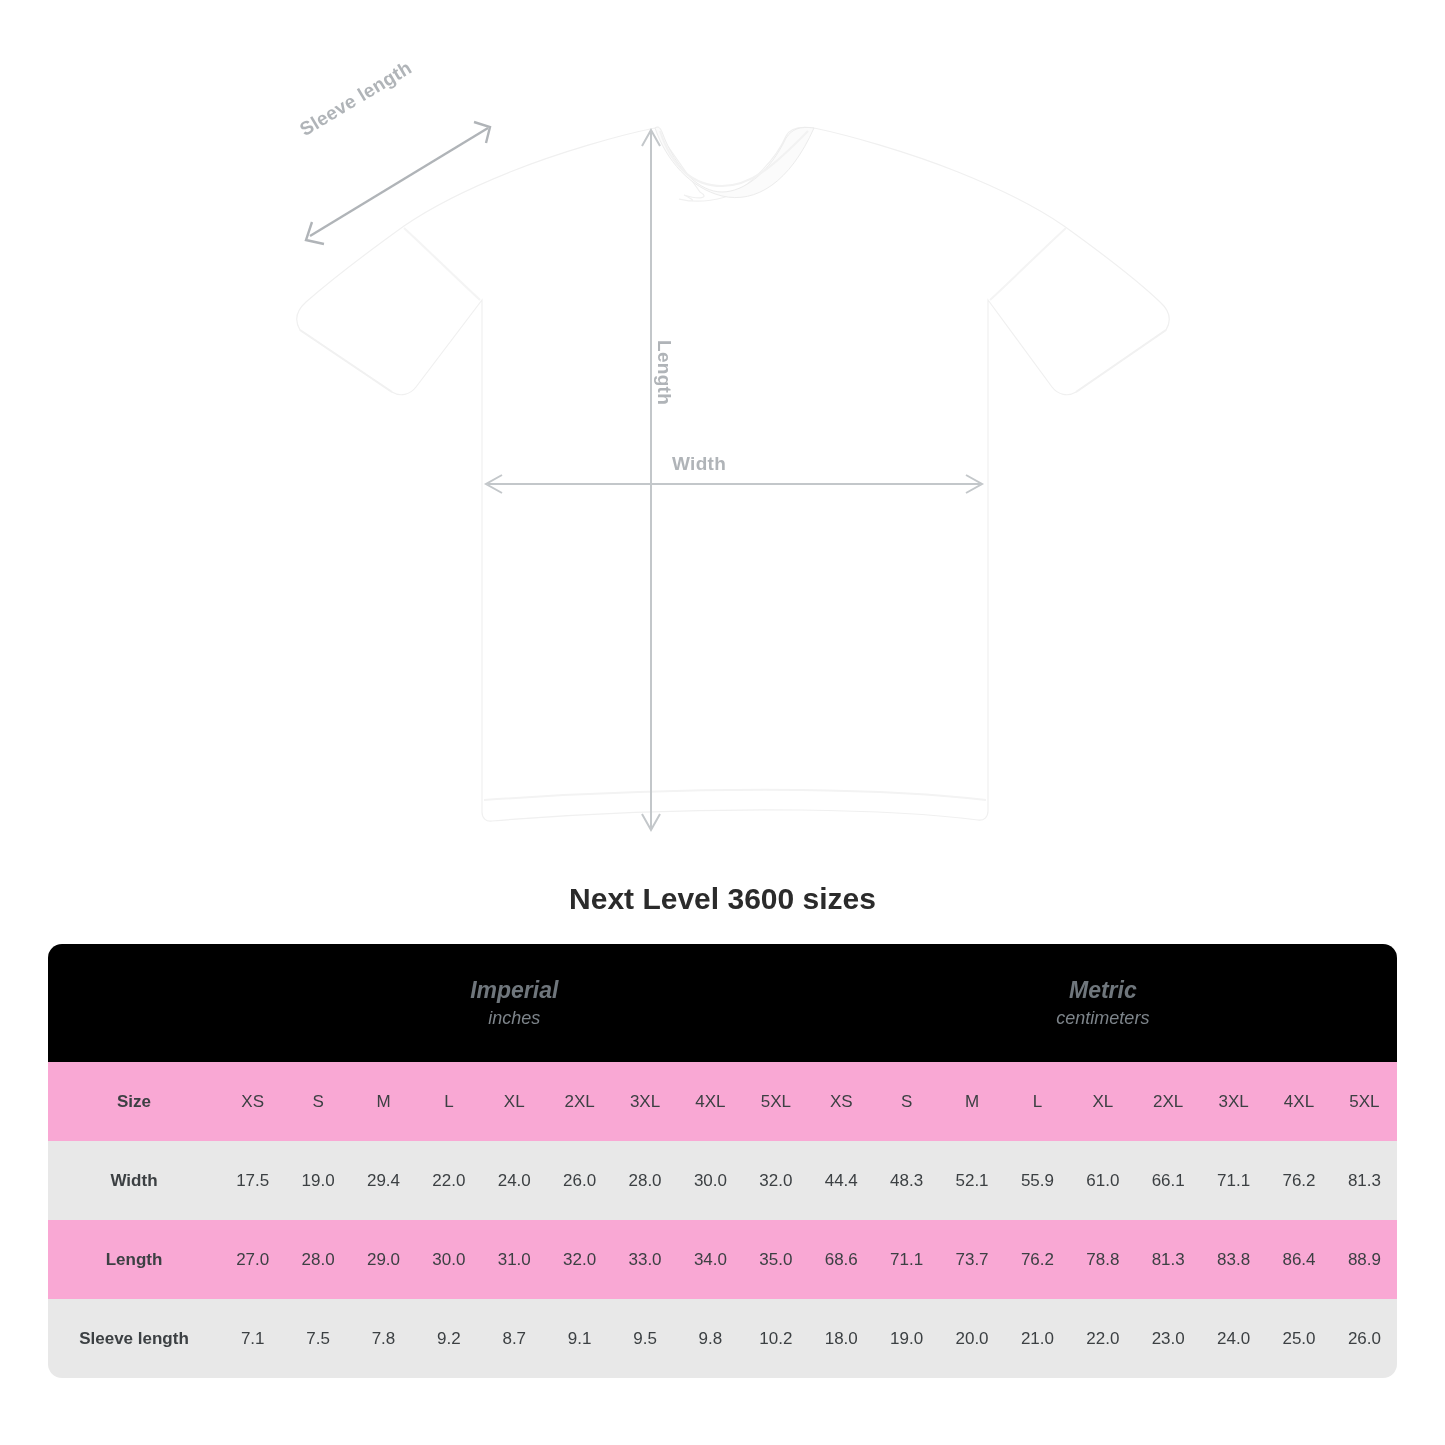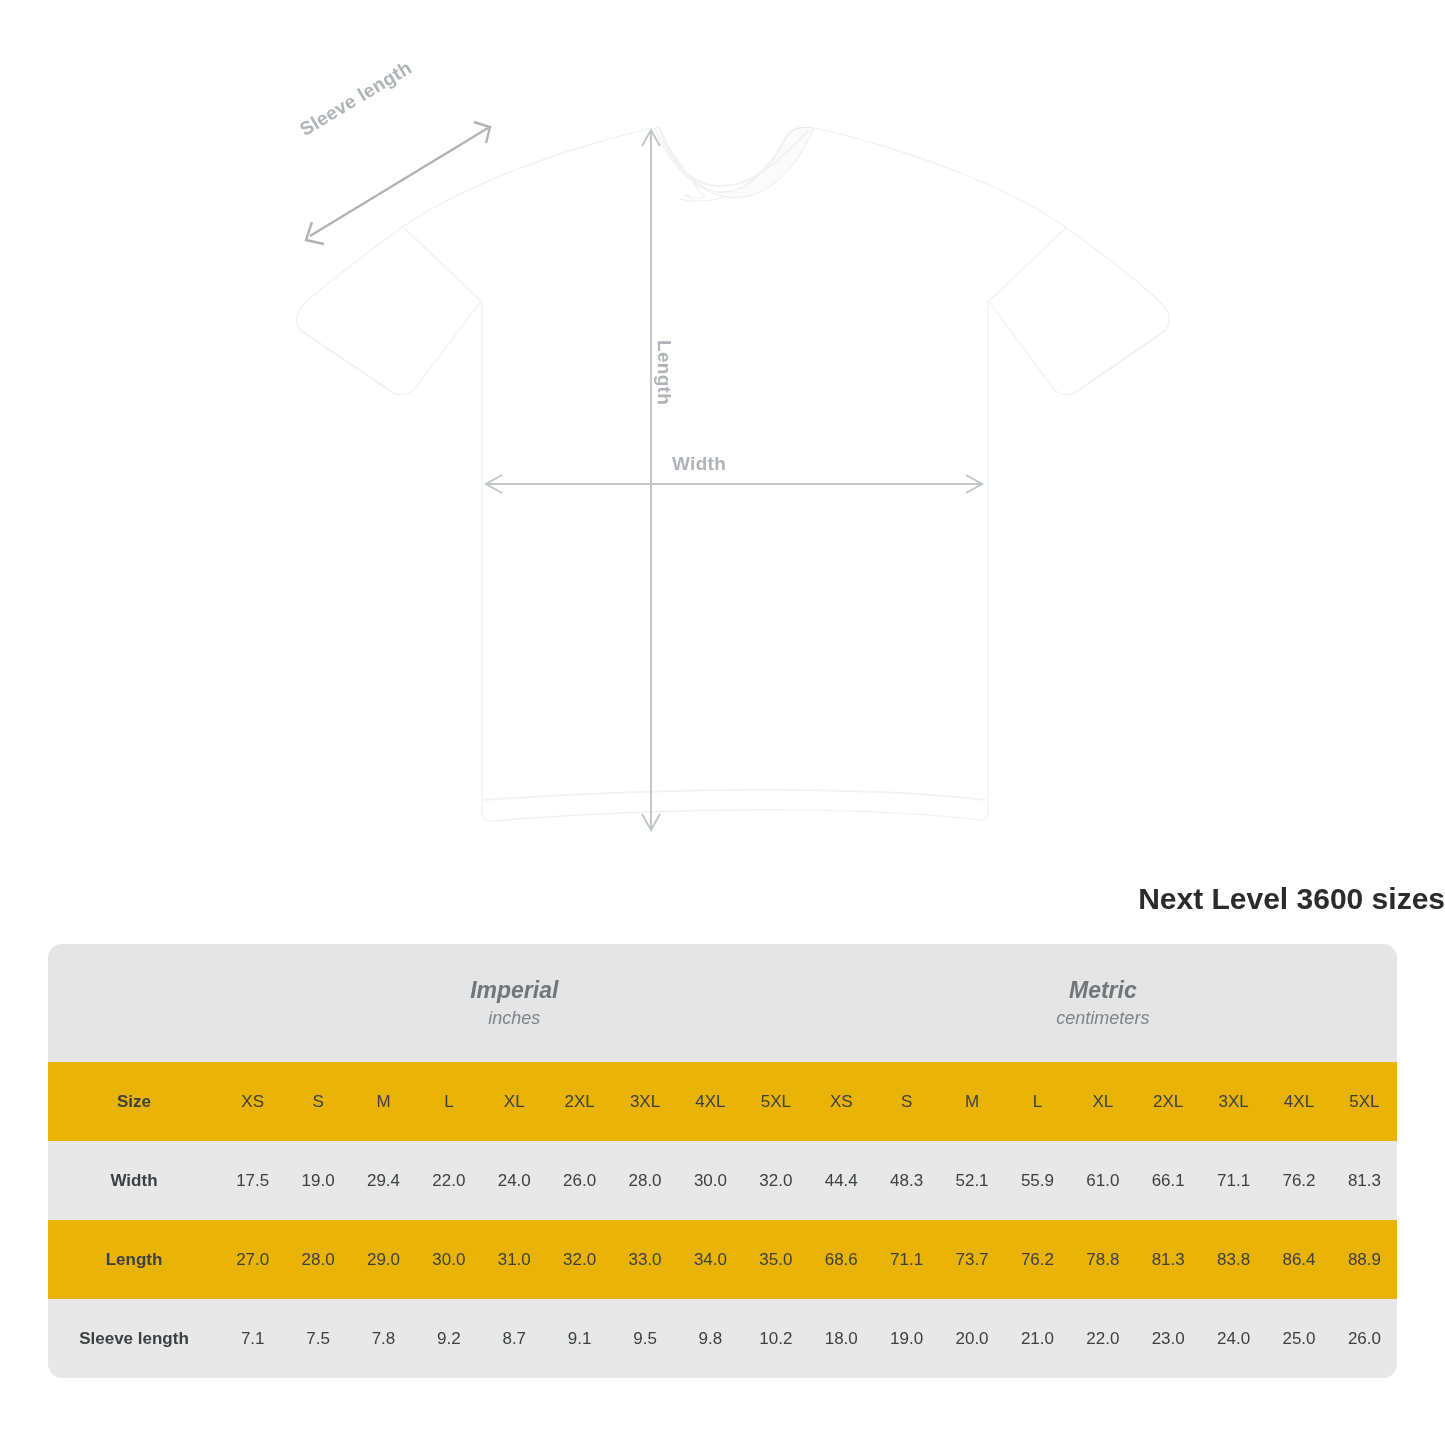--- a/index.html
+++ b/index.html
@@ -51,21 +51,21 @@
     writing-mode: vertical-rl;
     text-orientation: mixed;
   }
   .dim-label.width {
     left: 672px;
     top: 453px;
   }
 
   
   .title {
-    text-align: right;
+    text-align: center;
     font-size: 30px;
     font-weight: bold;
     color: #2b2b2b;
     margin-top: 22px;
   }
   .subtitle {
     text-align: center;
     font-size: 17px;
     font-style: italic;
     color: #6f767c;
@@ -86,42 +86,42 @@
   table.size td, table.size th {
     text-align: center;
     vertical-align: middle;
     font-size: 17px;
     color: #3c4043;
     padding: 0;
     height: 79px;
     border: none;
   }
   .group-head {
-    background: #e5e5e5;
+    background: #000000;
     height: 118px;
   }
   .group-head .gname {
     font-size: 23px;
     font-style: italic;
     font-weight: bold;
     color: #6f767c;
     line-height: 1.15;
   }
   .group-head .gunit {
     font-size: 18px;
     font-style: italic;
     color: #7d848a;
     margin-top: 4px;
   }
   .row-head {
     font-weight: bold;
     font-size: 17px;
     color: #3c4043;
   }
-  tr.light td { background: #eab308; }
+  tr.light td { background: #f9a8d4; }
   tr.shade td { background: #e8e8e8; }
   .col-first { width: 172px; }
   .col-cell { width: 65.4px; }
   .rowlabel-sleeve { font-weight: bold; font-size: 17px; }
 </style>
 </head>
 <body>
 
 <div class="page">
 

